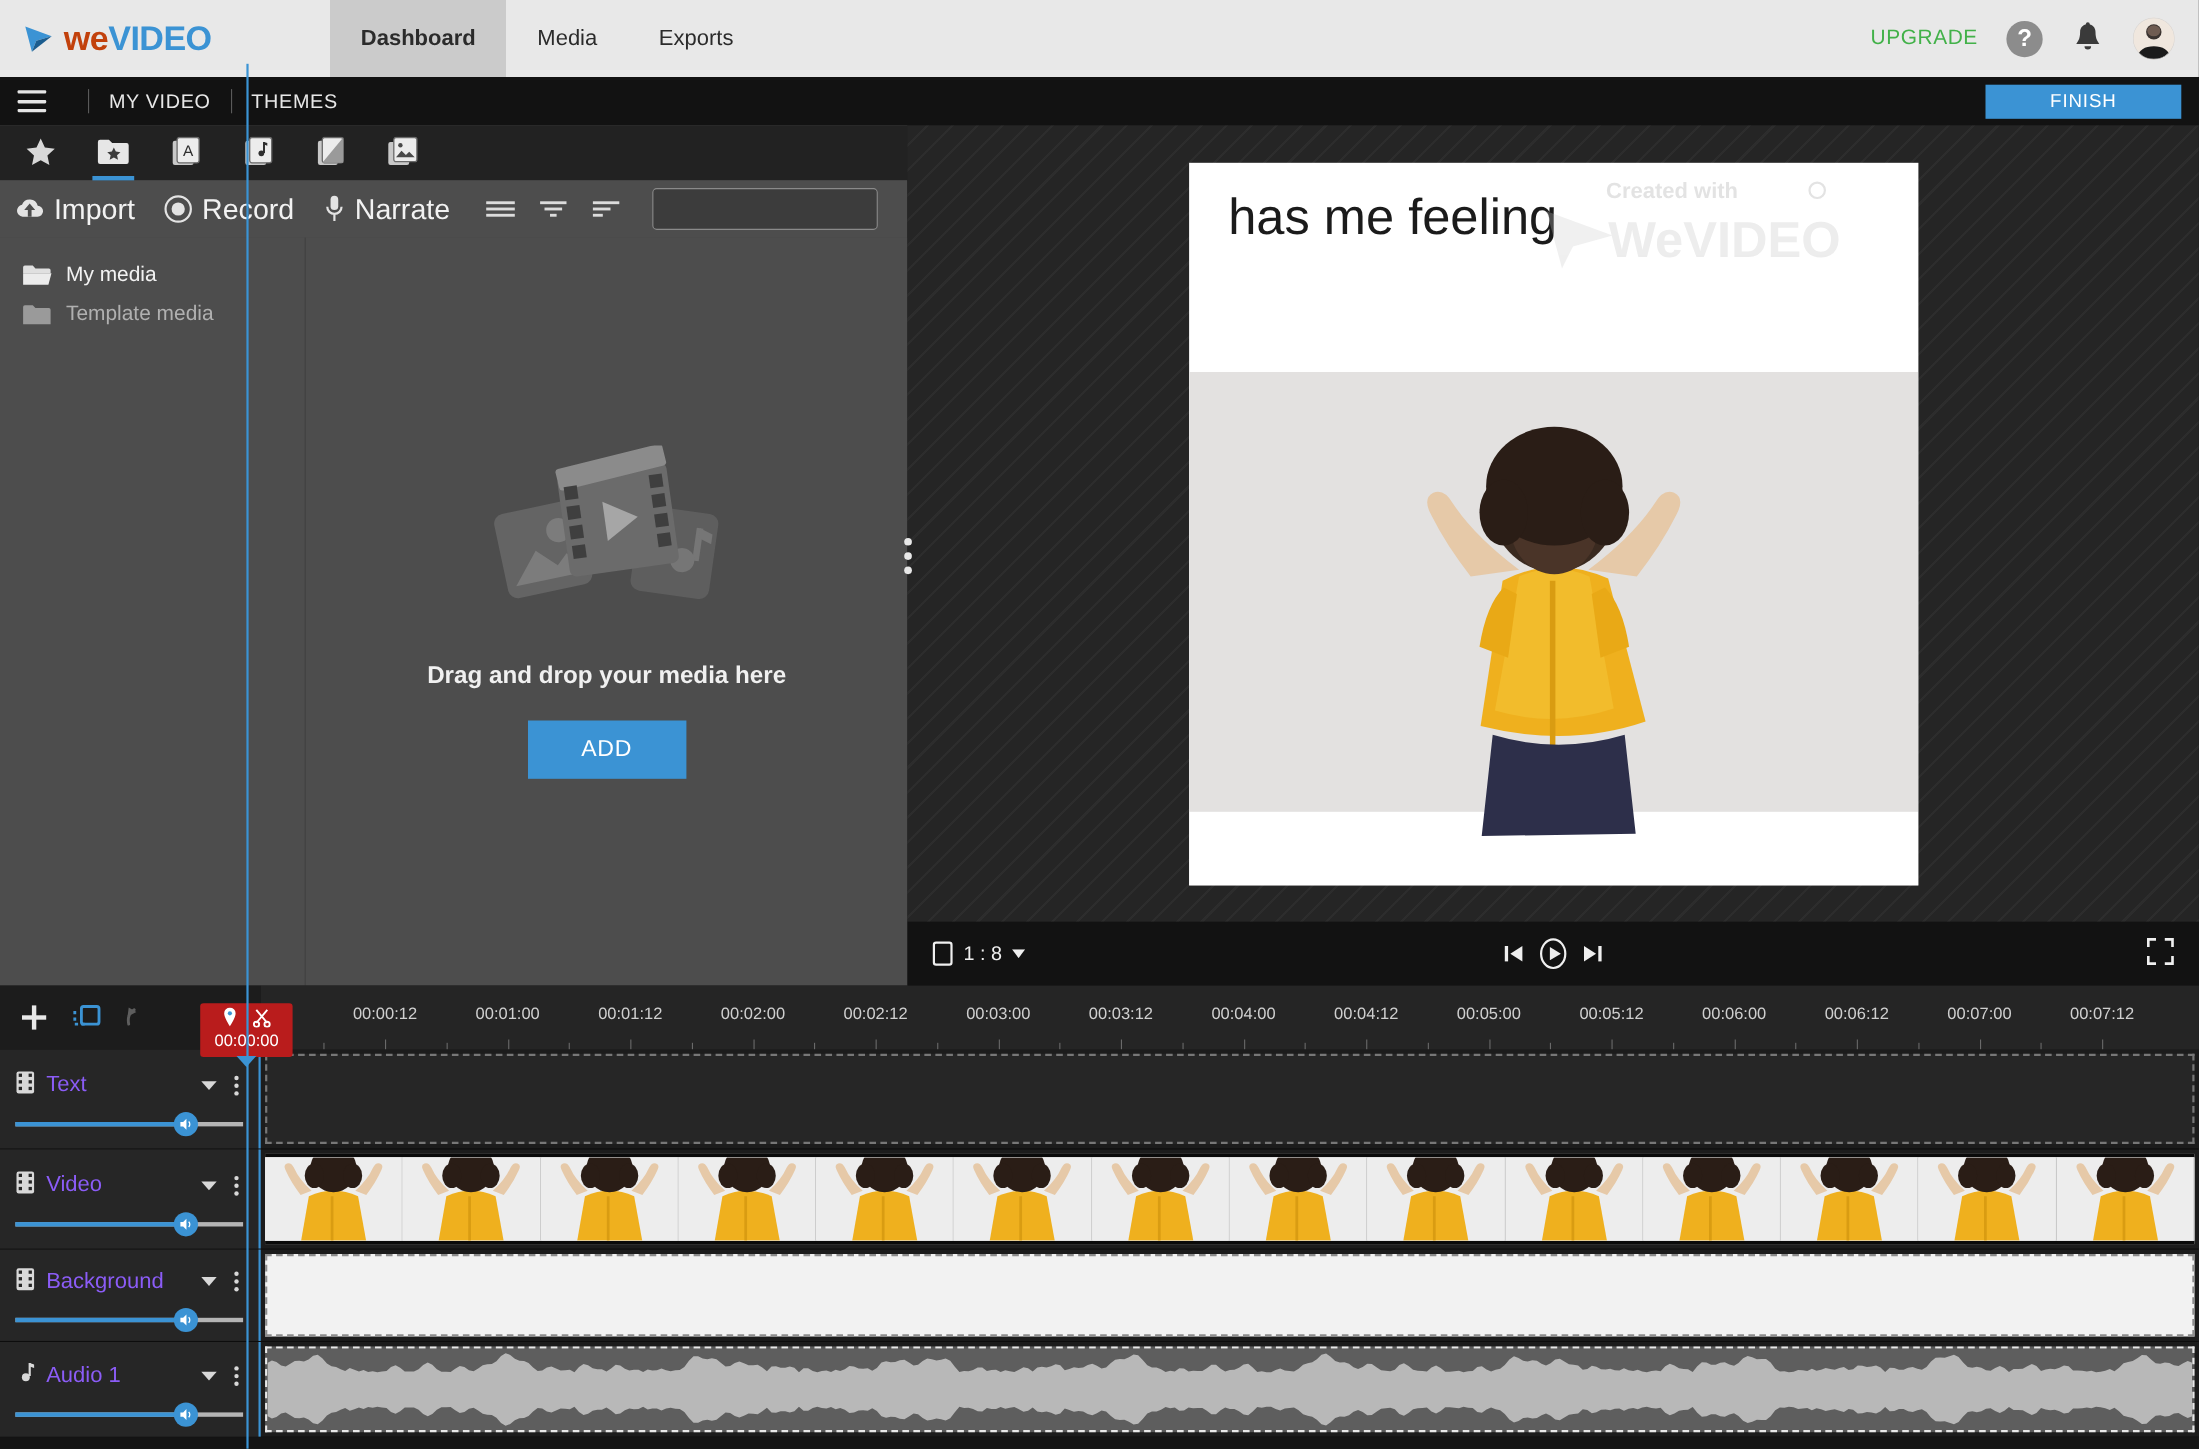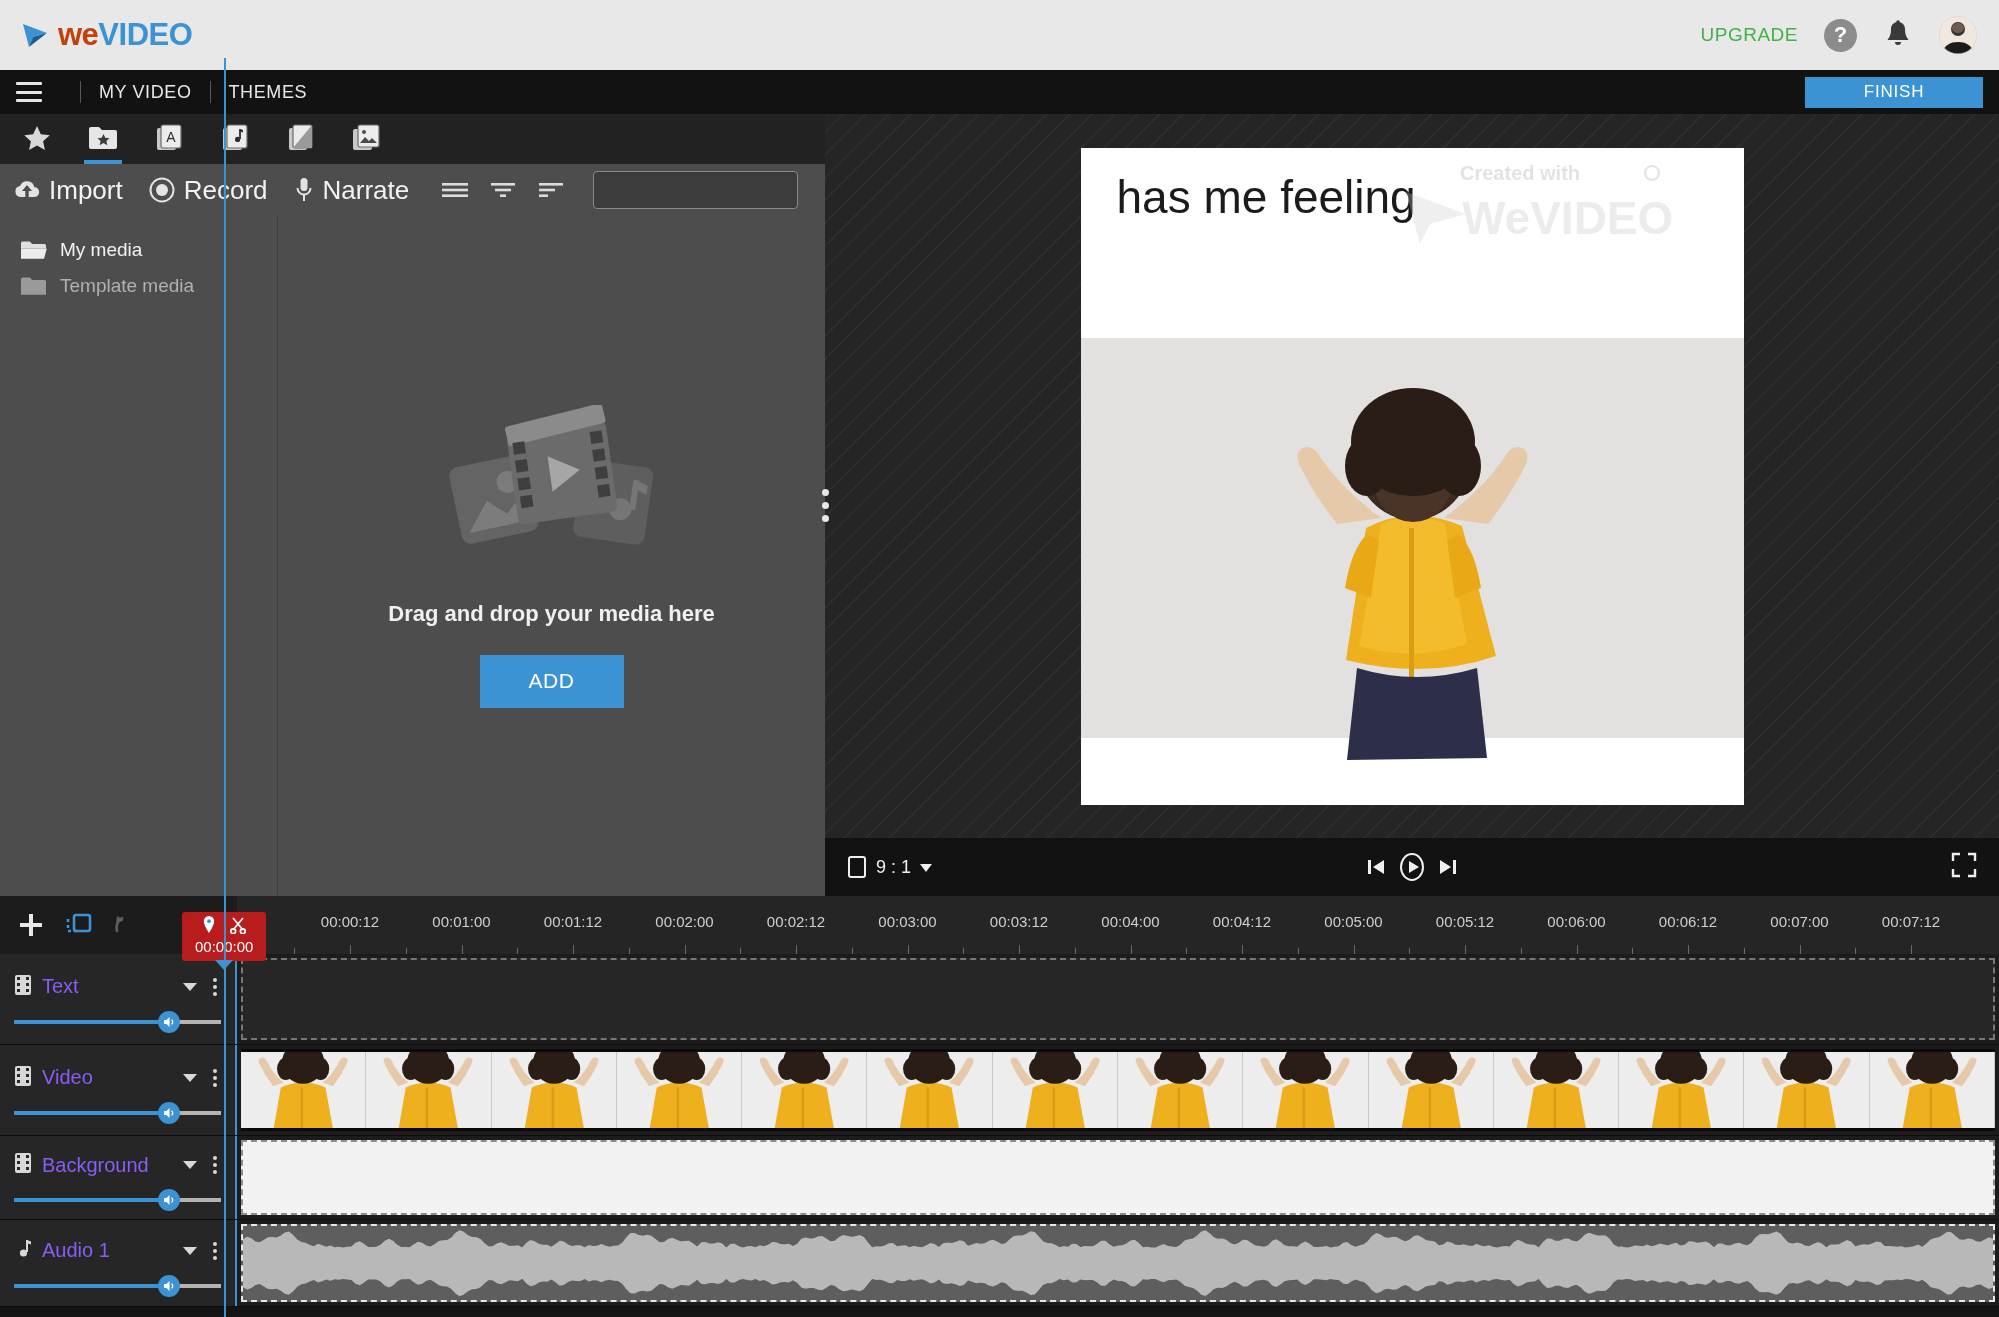--- a/index.html
+++ b/index.html
@@ -206,20 +206,25 @@
     <div class="logo-wrap">
       <span class="logo-mark">
         <svg width="30" height="30" viewBox="0 0 30 30">
           <path d="M3 4 L27 13 L13 17 L9 27 Z" fill="#3b93d4"></path>
           <path d="M9 27 L13 17 L27 13 Z" fill="#1b5c8e"></path>
         </svg>
       </span>
       <span class="logo-text"><span class="logo-we">we</span><span class="logo-video">VIDEO</span></span>
     </div>
 
+    <div class="topnav">
+      <div class="topnav-item active">Dashboard</div>
+      <div class="topnav-item">Media</div>
+      <div class="topnav-item">Exports</div>
+    </div>
 
     <div class="top-right">
       <span class="upgrade">UPGRADE</span>
       <span class="help-icon">?</span>
       <span class="bell">
         <svg width="30" height="32" viewBox="0 0 30 32">
           <path d="M15 3c-4.2 0-7 3-7 7 0 7-2.5 9-3.5 11h21C24.5 19 22 17 22 10c0-4-2.8-7-7-7z" fill="#3a3a3a"></path>
           <path d="M12 23a3 3 0 0 0 6 0z" fill="#3a3a3a"></path>
           <circle cx="15" cy="3" r="1.8" fill="#3a3a3a"></circle>
         </svg>
@@ -452,21 +457,21 @@
             </svg>
           </div>
         </div>
       </div>
 
       <div class="player-bar">
         <div class="ratio-ctl">
           <svg width="20" height="24" viewBox="0 0 20 24">
             <rect x="2" y="2" width="16" height="20" rx="2" fill="none" stroke="#efefef" stroke-width="2"></rect>
           </svg>
-          <span class="ratio-label">9 : 1</span>
+          <span class="ratio-label">1 : 8</span>
           <span>
             <svg width="12" height="8" viewBox="0 0 12 8">
                 <path d="M0 0h12L6 8z" fill="#efefef"></path>
               </svg>
           </span>
         </div>
 
         <div class="transport">
           <span class="t-btn">
             <svg width="26" height="26" viewBox="0 0 26 26">

